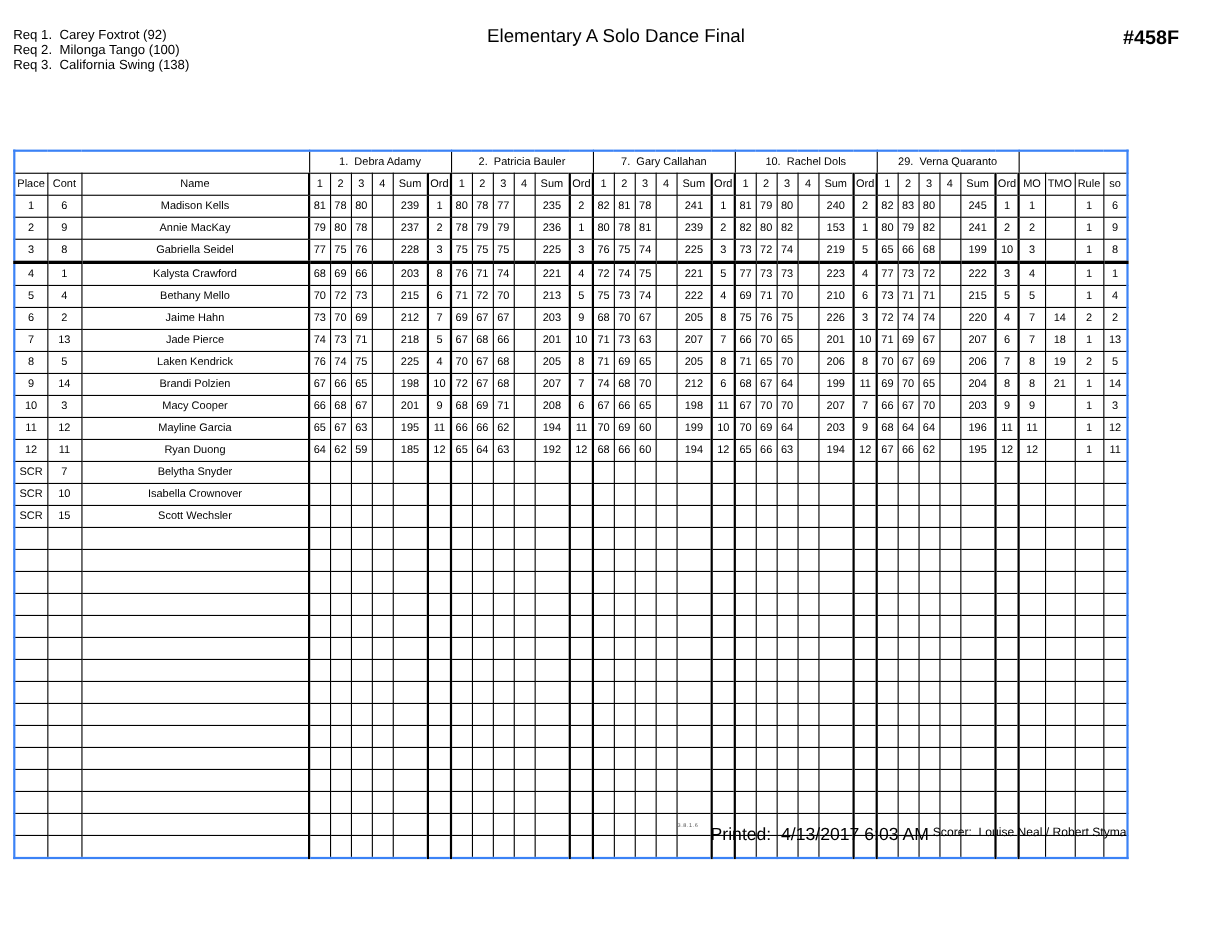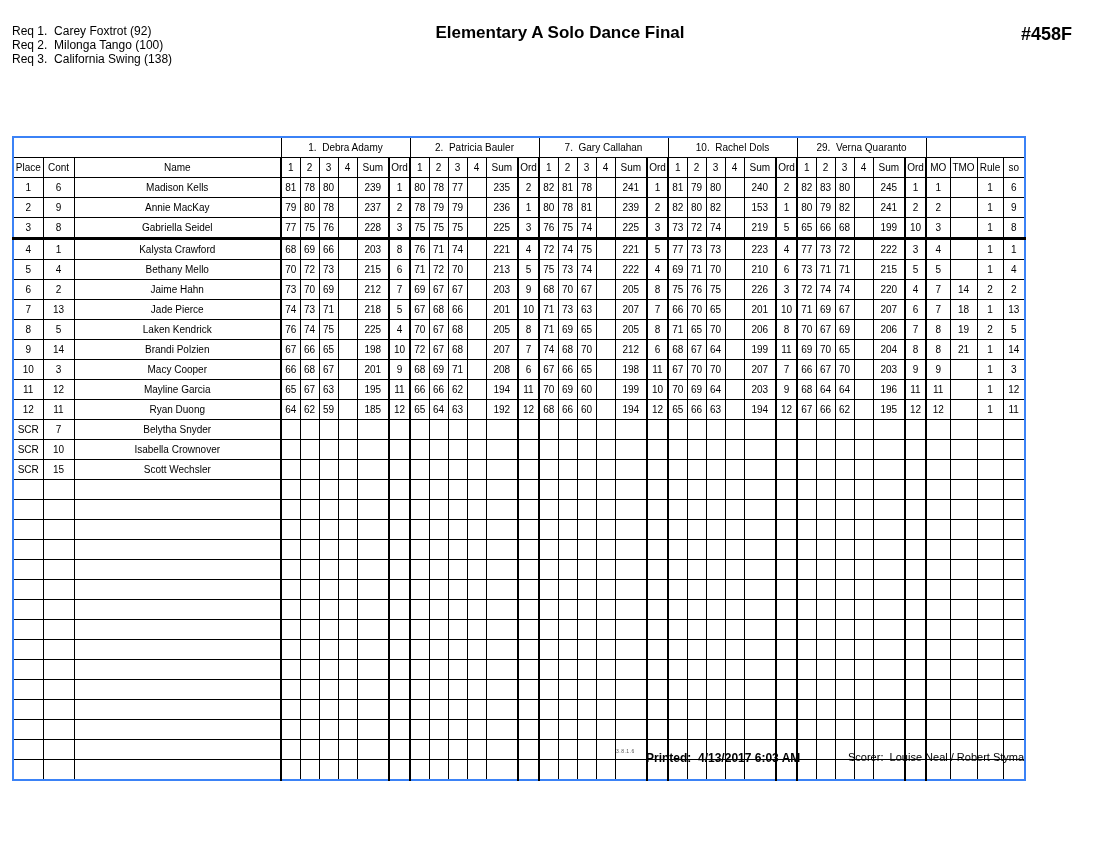--- a/index.html
+++ b/index.html
@@ -39,21 +39,21 @@
     font-size: 18px;
     font-weight: bold;
     line-height: 21px;
   }
   #venue-line {
     font-size: 13px;
     line-height: 18px;
   }
   #division-title {
     font-size: 17px;
-    font-weight: bold;
+    font-weight: normal;
     line-height: 22px;
   }
   #report-line {
     font-size: 14px;
     line-height: 20px;
   }
   #event-code {
     position: absolute;
     right: 28px;
     top: 24px;
@@ -151,22 +151,21 @@
     left: 616px;
     top: 748px;
     font-size: 5px;
     letter-spacing: 0.5px;
     color: #555;
   }
   #printed {
     position: absolute;
     left: 646px;
     top: 751px;
-    font-size: 12px;
-    font-weight: bold;
+    font-size: 16px;
   }
   #scorer {
     position: absolute;
     left: 848px;
     top: 751px;
     font-size: 11px;
   }
 </style>
 </head>
 <body>

